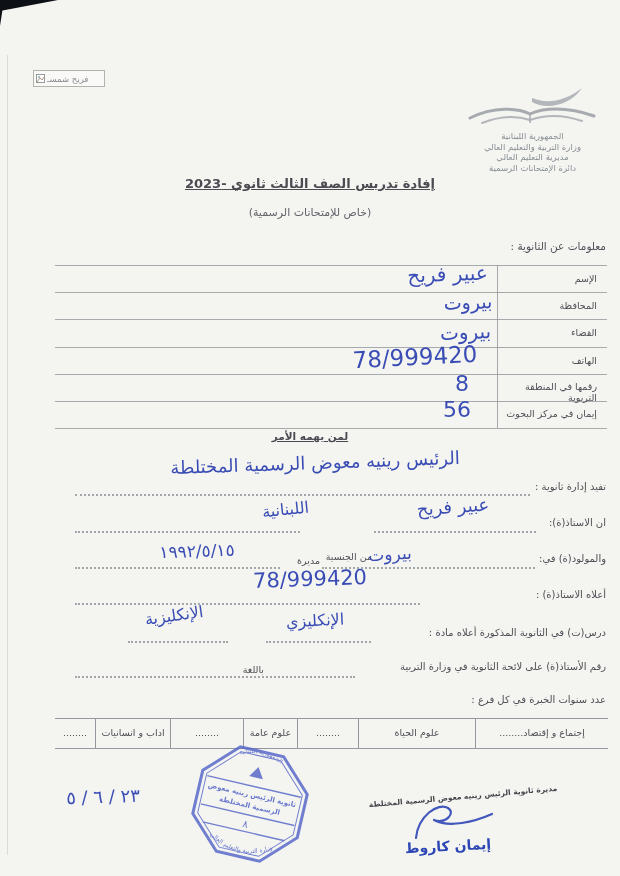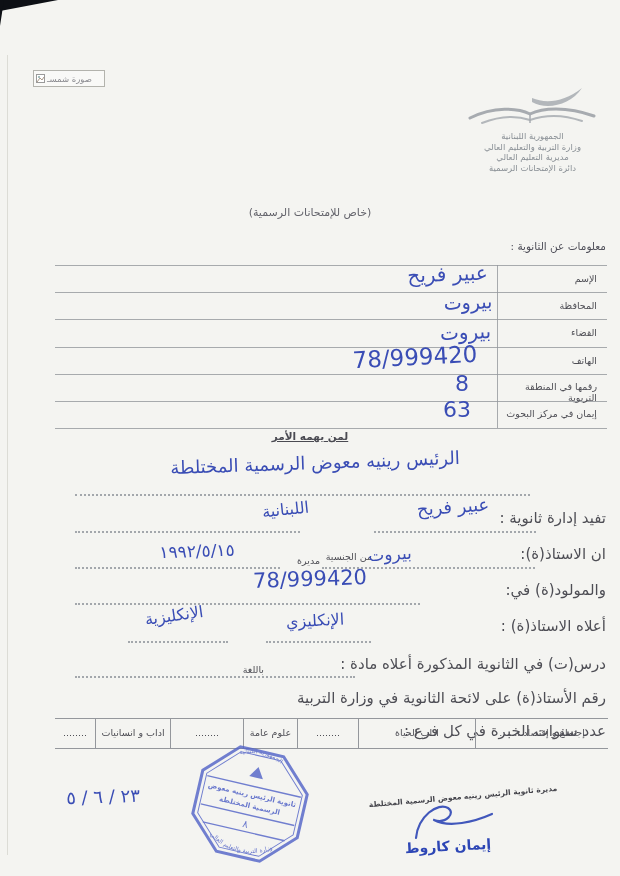--- a/index.html
+++ b/index.html
@@ -18,21 +18,21 @@
   #doc-title{left:0;top:176px;width:100%;text-align:center;font-size:13px;font-weight:bold;
     color:#4b4b52;text-decoration:underline;}
   #doc-subtitle{left:0;top:206px;width:100%;text-align:center;font-size:11px;color:#63636b;}
   #info-heading{right:14px;top:240px;font-size:10.5px;color:#50505a;}
   
   #info-table{left:55px;top:265px;width:552px;height:163px;}
   .info-label{position:absolute;right:10px;width:96px;font-size:9.5px;color:#4e4e55;text-align:right;direction:rtl;}
   
   #towhom-heading{left:0;top:430px;width:100%;text-align:center;font-size:10.5px;font-weight:bold;
     color:#4a4a52;text-decoration:underline;}
-  .field-label{position:absolute;right:14px;font-size:15px;color:#4e4e55;direction:rtl;white-space:nowrap;margin-top:28px;}
+  .field-label{position:absolute;right:14px;font-size:10px;color:#4e4e55;direction:rtl;white-space:nowrap;}
   .inline-print{position:absolute;font-size:9.5px;color:#4e4e55;direction:rtl;white-space:nowrap;}
   
   #exp-table{left:55px;top:718px;width:553px;height:31px;display:flex;direction:rtl;
     border-top:1px solid #94979c;border-bottom:1px solid #94979c;box-sizing:border-box;}
   .xcell{flex:none;box-sizing:border-box;border-left:1px solid #94979c;font-size:9.5px;color:#4e4e55;
     text-align:center;padding-top:8px;direction:rtl;overflow:hidden;white-space:nowrap;}
   .xcell:last-child{border-left:none;}
   
   #principal-title{right:62px;top:792px;width:190px;font-size:7.5px;font-weight:bold;color:#44444b;
     direction:rtl;text-align:center;transform:rotate(-5deg);white-space:nowrap;}
@@ -55,36 +55,37 @@
   <div class="abs" id="corner-mark"></div>
   <div class="abs" id="corner-mark2"></div>
   <div class="abs" id="edge-line"></div>
 
   <div class="abs" id="photo-box">
     <svg width="9" height="9" viewBox="0 0 9 9">
       <rect x="0.5" y="0.5" width="8" height="8" fill="#fff" stroke="#9a9a9a" stroke-width="1"></rect>
       <circle cx="3" cy="3" r="1" fill="#8aa"></circle>
       <path d="M1,8 L4,4 L6,6 L8,3" stroke="#a98" stroke-width="1" fill="none"></path>
     </svg>
-    <span>صورة شمسـ</span>
+    <span>فريح شمسـ</span>
   </div>
 
   <svg class="abs" style="right:22px;top:82px;" width="132" height="48" viewBox="0 0 132 48">
     <path d="M66,16 C80,22 98,20 116,6 C104,24 80,28 66,20 Z" fill="#b3b7bb"></path>
     <path d="M4,36 C28,24 52,26 64,32 C76,26 100,24 128,34" stroke="#a7abb0" stroke-width="3" fill="none" stroke-linecap="round"></path>
     <path d="M16,41 C36,33 52,34 64,38 C78,33 96,32 116,39" stroke="#b3b7bb" stroke-width="2" fill="none" stroke-linecap="round"></path>
     <path d="M64,32 L64,41" stroke="#a7abb0" stroke-width="1.5"></path>
   </svg>
   <div class="abs" id="ministry-text">
     <div>الجمهورية اللبنانية</div>
     <div>وزارة التربية والتعليم العالي</div>
     <div>مديرية التعليم العالي</div>
     <div>دائرة الإمتحانات الرسمية</div>
   </div>
 
+  <div class="abs" id="doc-title" dir="rtl">إفادة تدريس الصف الثالث ثانوي -2023</div>
   <div class="abs" id="doc-subtitle" dir="rtl">(خاص للإمتحانات الرسمية)</div>
 
   <div class="abs" id="info-heading" dir="rtl">معلومات عن الثانوية :</div>
 
   <div class="abs" id="info-table">
     <div class="hline" style="top:0;"></div>
     <div class="hline" style="top:27px;"></div>
     <div class="hline" style="top:54px;"></div>
     <div class="hline" style="top:82px;"></div>
     <div class="hline" style="top:109px;"></div>
@@ -97,21 +98,21 @@
     <div class="info-label" style="top:90px;">الهاتف</div>
     <div class="info-label" style="top:116px;">رقمها في المنطقة التربوية</div>
     <div class="info-label" style="top:143px;">إيمان في مركز البحوث</div>
   </div>
 
   <div class="abs hand" style="left:390px;top:262px;width:115px;font-size:20px;transform:rotate(-2deg);">عبير فريح</div>
   <div class="abs hand" style="left:418px;top:291px;width:100px;font-size:19px;transform:rotate(-2deg);">بيروت</div>
   <div class="abs hand" style="left:413px;top:320px;width:105px;font-size:20px;transform:rotate(-2deg);">بيروت</div>
   <div class="abs hand" style="left:325px;top:344px;width:180px;font-size:23px;transform:rotate(-3deg);">78/999420</div>
   <div class="abs hand" style="left:447px;top:371px;width:30px;font-size:22px;">8</div>
-  <div class="abs hand" style="left:432px;top:397px;width:50px;font-size:22px;">63</div>
+  <div class="abs hand" style="left:432px;top:397px;width:50px;font-size:22px;">56</div>
 
   <div class="abs" id="towhom-heading" dir="rtl">لمن يهمه الأمر</div>
 
   <div class="field-label" style="top:481px;">تفيد إدارة ثانوية :</div>
   <div class="dotline" style="left:75px;top:484px;width:455px;"></div>
   <div class="abs hand" style="left:105px;top:452px;width:420px;font-size:18px;transform:rotate(-2deg);">الرئيس رينيه معوض الرسمية المختلطة</div>
 
   <div class="field-label" style="top:517px;">ان الاستاذ(ة):</div>
   <div class="dotline" style="left:75px;top:521px;width:225px;"></div>
   <div class="inline-print" style="left:300px;top:519px;width:72px;margin-top:32px;">من الجنسية</div>
@@ -137,21 +138,21 @@
   <div class="abs hand" style="left:260px;top:611px;width:110px;font-size:16px;transform:rotate(-3deg);">الإنكليزي</div>
   <div class="abs hand" style="left:120px;top:606px;width:108px;font-size:16px;transform:rotate(-8deg);">الإنكليزية</div>
 
   <div class="field-label" style="top:661px;">رقم الأستاذ(ة) على لائحة الثانوية في وزارة التربية</div>
   <div class="dotline" style="left:75px;top:666px;width:280px;"></div>
 
   <div class="field-label" style="top:694px;">عدد سنوات الخبرة في كل فرع :</div>
 
   <div class="abs" id="exp-table">
     <div class="xcell" style="width:133px;">إجتماع و إقتصاد........</div>
-    <div class="xcell" style="width:117px;">اداب الحياة</div>
+    <div class="xcell" style="width:117px;">علوم الحياة</div>
     <div class="xcell" style="width:61px;">........</div>
     <div class="xcell" style="width:54px;">علوم عامة</div>
     <div class="xcell" style="width:73px;">........</div>
     <div class="xcell" style="width:75px;">اداب و انسانيات</div>
     <div class="xcell" style="width:40px;">........</div>
   </div>
 
   <div class="abs" id="principal-title">مديرة ثانوية الرئيس رينيه معوض الرسمية المختلطة</div>
 
   <svg class="abs" style="left:402px;top:798px;" width="100" height="42" viewBox="0 0 100 42">

